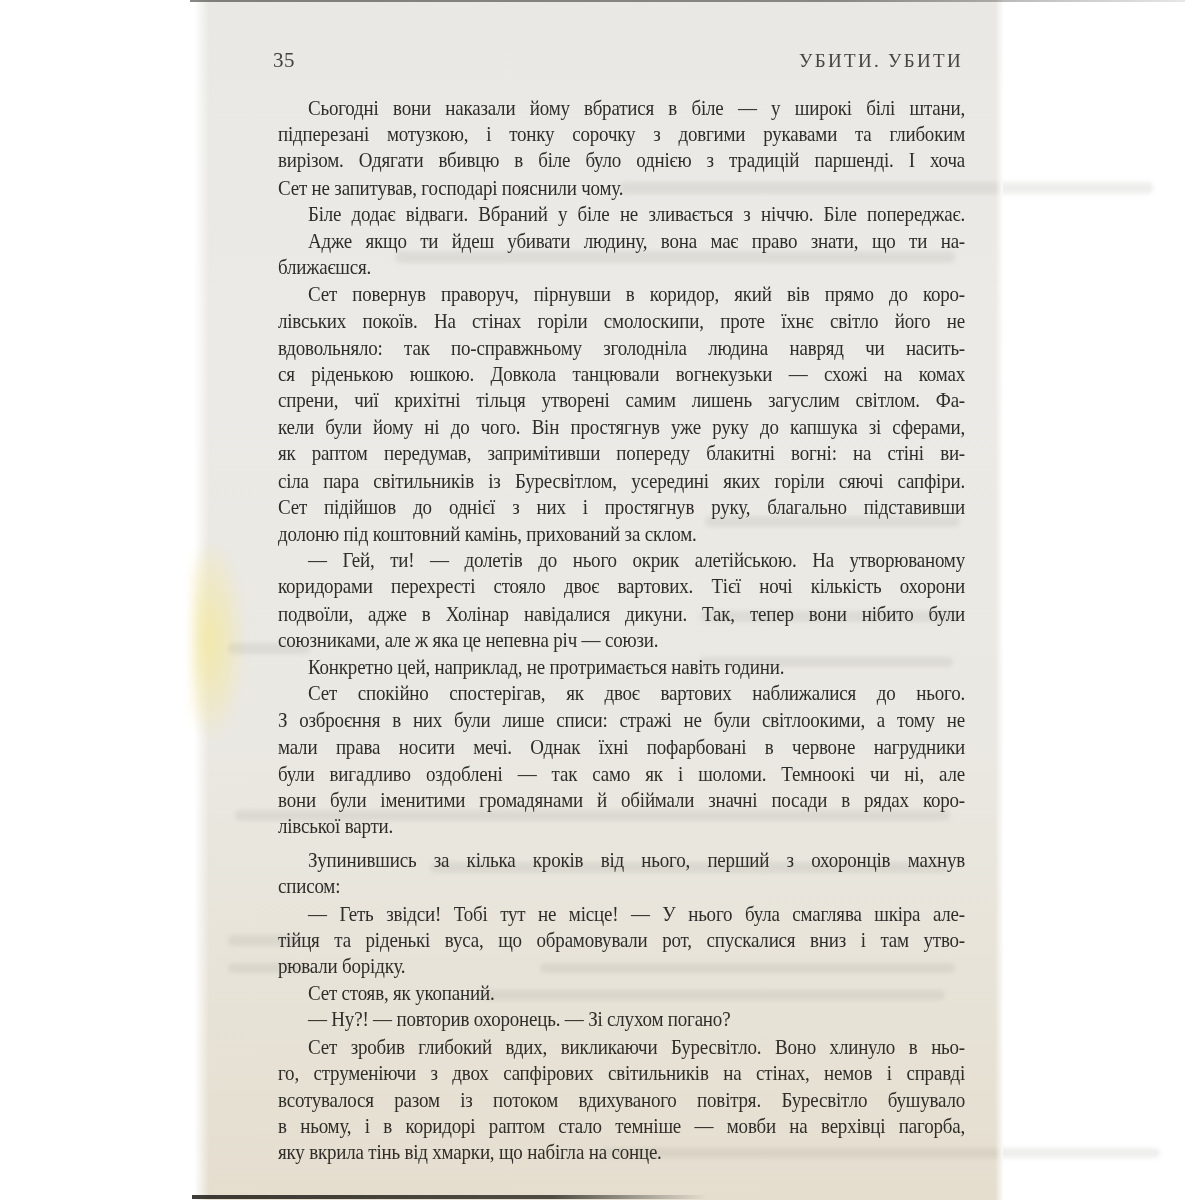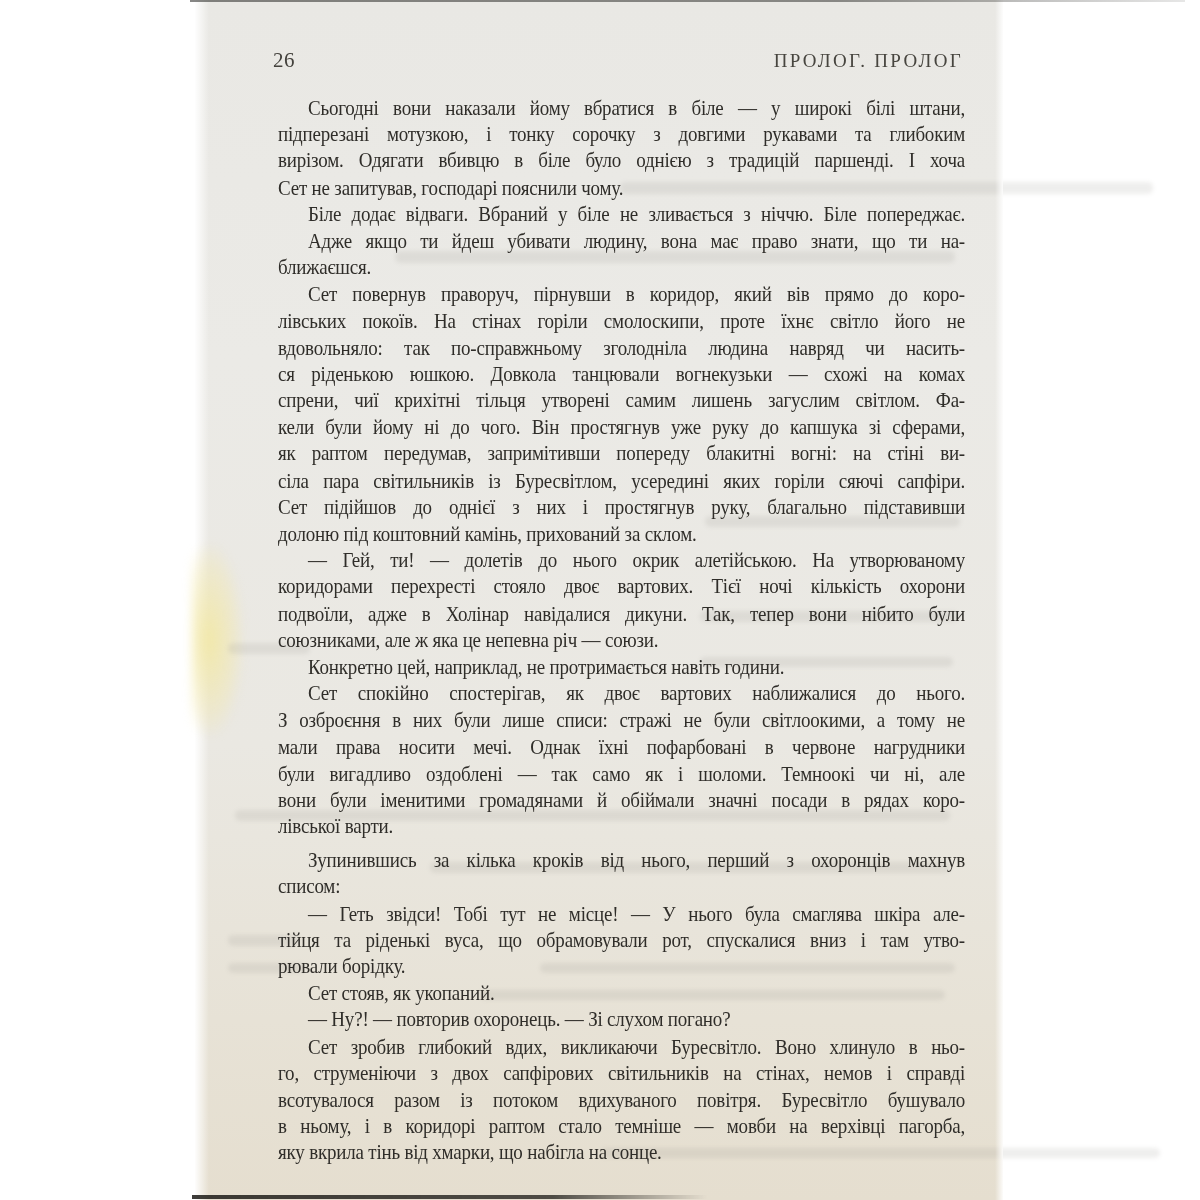--- a/index.html
+++ b/index.html
@@ -147,23 +147,23 @@
     <div class="bleedthrough-smudge" style="left:33px;  top:643px; width:82px;  height:11px;"></div>
     <div class="bleedthrough-smudge" style="left:505px; top:657px; width:253px; height:10px;"></div>
     <div class="bleedthrough-smudge" style="left:40px;  top:810px; width:715px; height:11px;"></div>
     <div class="bleedthrough-smudge" style="left:235px; top:862px; width:520px; height:11px;"></div>
     <div class="bleedthrough-smudge" style="left:33px;  top:935px; width:72px;  height:11px;"></div>
     <div class="bleedthrough-smudge" style="left:33px;  top:963px; width:77px;  height:10px;"></div>
     <div class="bleedthrough-smudge" style="left:345px; top:963px; width:415px; height:10px;"></div>
     <div class="bleedthrough-smudge" style="left:285px; top:990px; width:465px; height:10px;"></div>
     <div class="bleedthrough-smudge" style="left:405px; top:1148px; width:560px; height:10px;"></div>
 
-    <div class="page-number">26</div>
-
-    <div class="running-header">ПРОЛОГ. ПРОЛОГ</div>
+    <div class="page-number">35</div>
+
+    <div class="running-header">УБИТИ. УБИТИ</div>
 
     <div class="body-text">
         <div class="line ind">Сьогодні вони наказали йому вбратися в біле — у широкі білі штани,</div>
         <div class="line">підперезані мотузкою, і тонку сорочку з довгими рукавами та глибоким</div>
         <div class="line">вирізом. Одягати вбивцю в біле було однією з традицій паршенді. І хоча</div>
         <div class="line nj">Сет не запитував, господарі пояснили чому.</div>
         <div class="line ind">Біле додає відваги. Вбраний у біле не зливається з ніччю. Біле попереджає.</div>
         <div class="line ind">Адже якщо ти йдеш убивати людину, вона має право знати, що ти на-</div>
         <div class="line nj">ближаєшся.</div>
         <div class="line ind">Сет повернув праворуч, пірнувши в коридор, який вів прямо до коро-</div>

